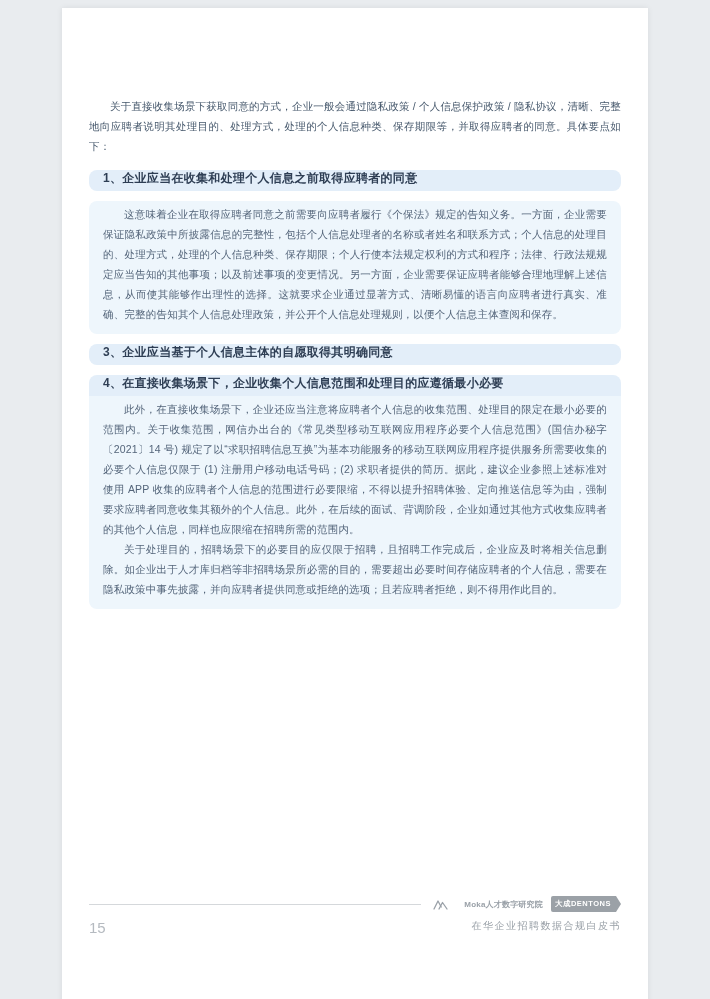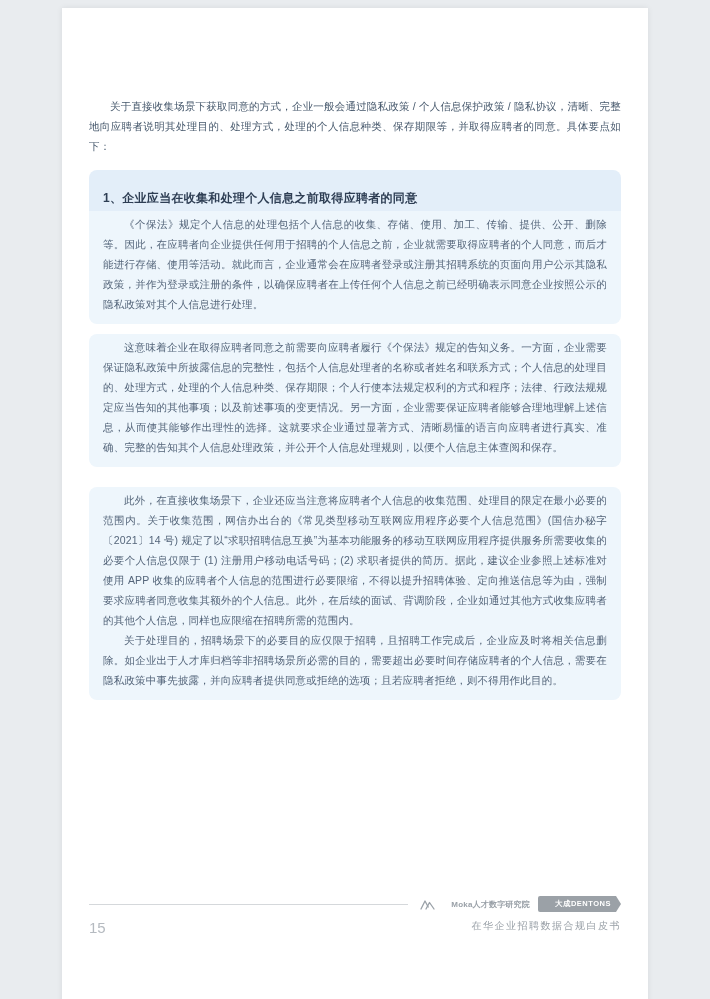--- a/index.html
+++ b/index.html
@@ -43,21 +43,21 @@
   .panel{
     border-radius:8px;
     overflow:hidden;
     margin-bottom:10px;
   }
   .panel-title{
     background:var(--c-panel_title_bg);
     color:var(--c-heading_text);
     font-size:12px;
     font-weight:bold;
-    padding:20px 14px 4px 14px;
+    padding:0 14px 4px 14px;
     letter-spacing:0.3px;
   }
   .panel-body{
     background:var(--c-panel_body_bg);
     padding:3px 14px 10px 14px;
   }
   .panel-body p{
     font-size:10.5px;
     line-height:20px;
     text-align:justify;
@@ -94,21 +94,21 @@
     letter-spacing:0.2px;
     white-space:nowrap;
   }
   .badge-dentons{
     display:inline-block;
     background:var(--c-badge_bg);
     color:#ffffff;
     font-size:7.5px;
     font-weight:bold;
     letter-spacing:0.5px;
-    padding:3px 10px 3px 17px;
+    padding:3px 10px 3px 4px;
     clip-path:polygon(0 0,calc(100% - 5px) 0,100% 50%,calc(100% - 5px) 100%,0 100%);
     border-radius:2px;
     white-space:nowrap;
   }
   .footer-bottom{
     display:flex;
     justify-content:space-between;
     align-items:flex-start;
     margin-top:7px;
     gap:29px;
@@ -125,35 +125,34 @@
 </style>
 </head>
 <body>
 
 <div class="page">
 
   <p class="intro">关于直接收集场景下获取同意的方式，企业一般会通过隐私政策 / 个人信息保护政策 / 隐私协议，清晰、完整地向应聘者说明其处理目的、处理方式，处理的个人信息种类、保存期限等，并取得应聘者的同意。具体要点如下：</p>
 
   <section class="panel">
     <div class="panel-title">1、企业应当在收集和处理个人信息之前取得应聘者的同意</div>
-    <div class="panel-body">
-      <p>《个保法》规定个人信息的处理包括个人信息的收集、存储、使用、加工、传输、提供、公开、删除等。因此，在应聘者向企业提供任何用于招聘的个人信息之前，企业就需要取得应聘者的个人同意，而后才能进行存储、使用等活动。就此而言，企业通常会在应聘者登录或注册其招聘系统的页面向用户公示其隐私政策，并作为登录或注册的条件，以确保应聘者在上传任何个人信息之前已经明确表示同意企业按照公示的隐私政策对其个人信息进行处理。</p>
-    </div>
   </section>
 
   <section class="panel">
     <div class="panel-body">
       <p>这意味着企业在取得应聘者同意之前需要向应聘者履行《个保法》规定的告知义务。一方面，企业需要保证隐私政策中所披露信息的完整性，包括个人信息处理者的名称或者姓名和联系方式；个人信息的处理目的、处理方式，处理的个人信息种类、保存期限；个人行使本法规定权利的方式和程序；法律、行政法规规定应当告知的其他事项；以及前述事项的变更情况。另一方面，企业需要保证应聘者能够合理地理解上述信息，从而使其能够作出理性的选择。这就要求企业通过显著方式、清晰易懂的语言向应聘者进行真实、准确、完整的告知其个人信息处理政策，并公开个人信息处理规则，以便个人信息主体查阅和保存。</p>
     </div>
   </section>
 
   <section class="panel">
+    <div class="panel-title">3、企业应当基于个人信息主体的自愿取得其明确同意</div>
   </section>
 
   <section class="panel">
+    <div class="panel-title">4、在直接收集场景下，企业收集个人信息范围和处理目的应遵循最小必要</div>
     <div class="panel-body">
       <p>此外，在直接收集场景下，企业还应当注意将应聘者个人信息的收集范围、处理目的限定在最小必要的范围内。关于收集范围，网信办出台的《常见类型移动互联网应用程序必要个人信息范围》(国信办秘字〔2021〕14 号) 规定了以“求职招聘信息互换”为基本功能服务的移动互联网应用程序提供服务所需要收集的必要个人信息仅限于 (1) 注册用户移动电话号码；(2) 求职者提供的简历。据此，建议企业参照上述标准对使用 APP 收集的应聘者个人信息的范围进行必要限缩，不得以提升招聘体验、定向推送信息等为由，强制要求应聘者同意收集其额外的个人信息。此外，在后续的面试、背调阶段，企业如通过其他方式收集应聘者的其他个人信息，同样也应限缩在招聘所需的范围内。</p>
       <p>关于处理目的，招聘场景下的必要目的应仅限于招聘，且招聘工作完成后，企业应及时将相关信息删除。如企业出于人才库归档等非招聘场景所必需的目的，需要超出必要时间存储应聘者的个人信息，需要在隐私政策中事先披露，并向应聘者提供同意或拒绝的选项；且若应聘者拒绝，则不得用作此目的。</p>
     </div>
   </section>
 
   <div class="footer">
     <div class="footer-top">
       <div class="footer-rule"></div>
       <div class="logo-moka">

